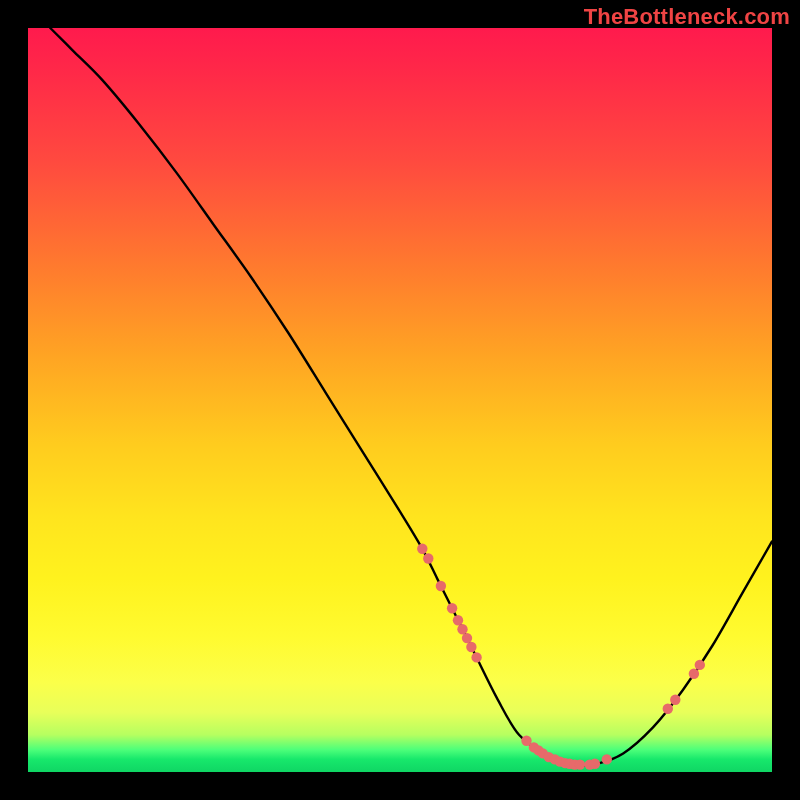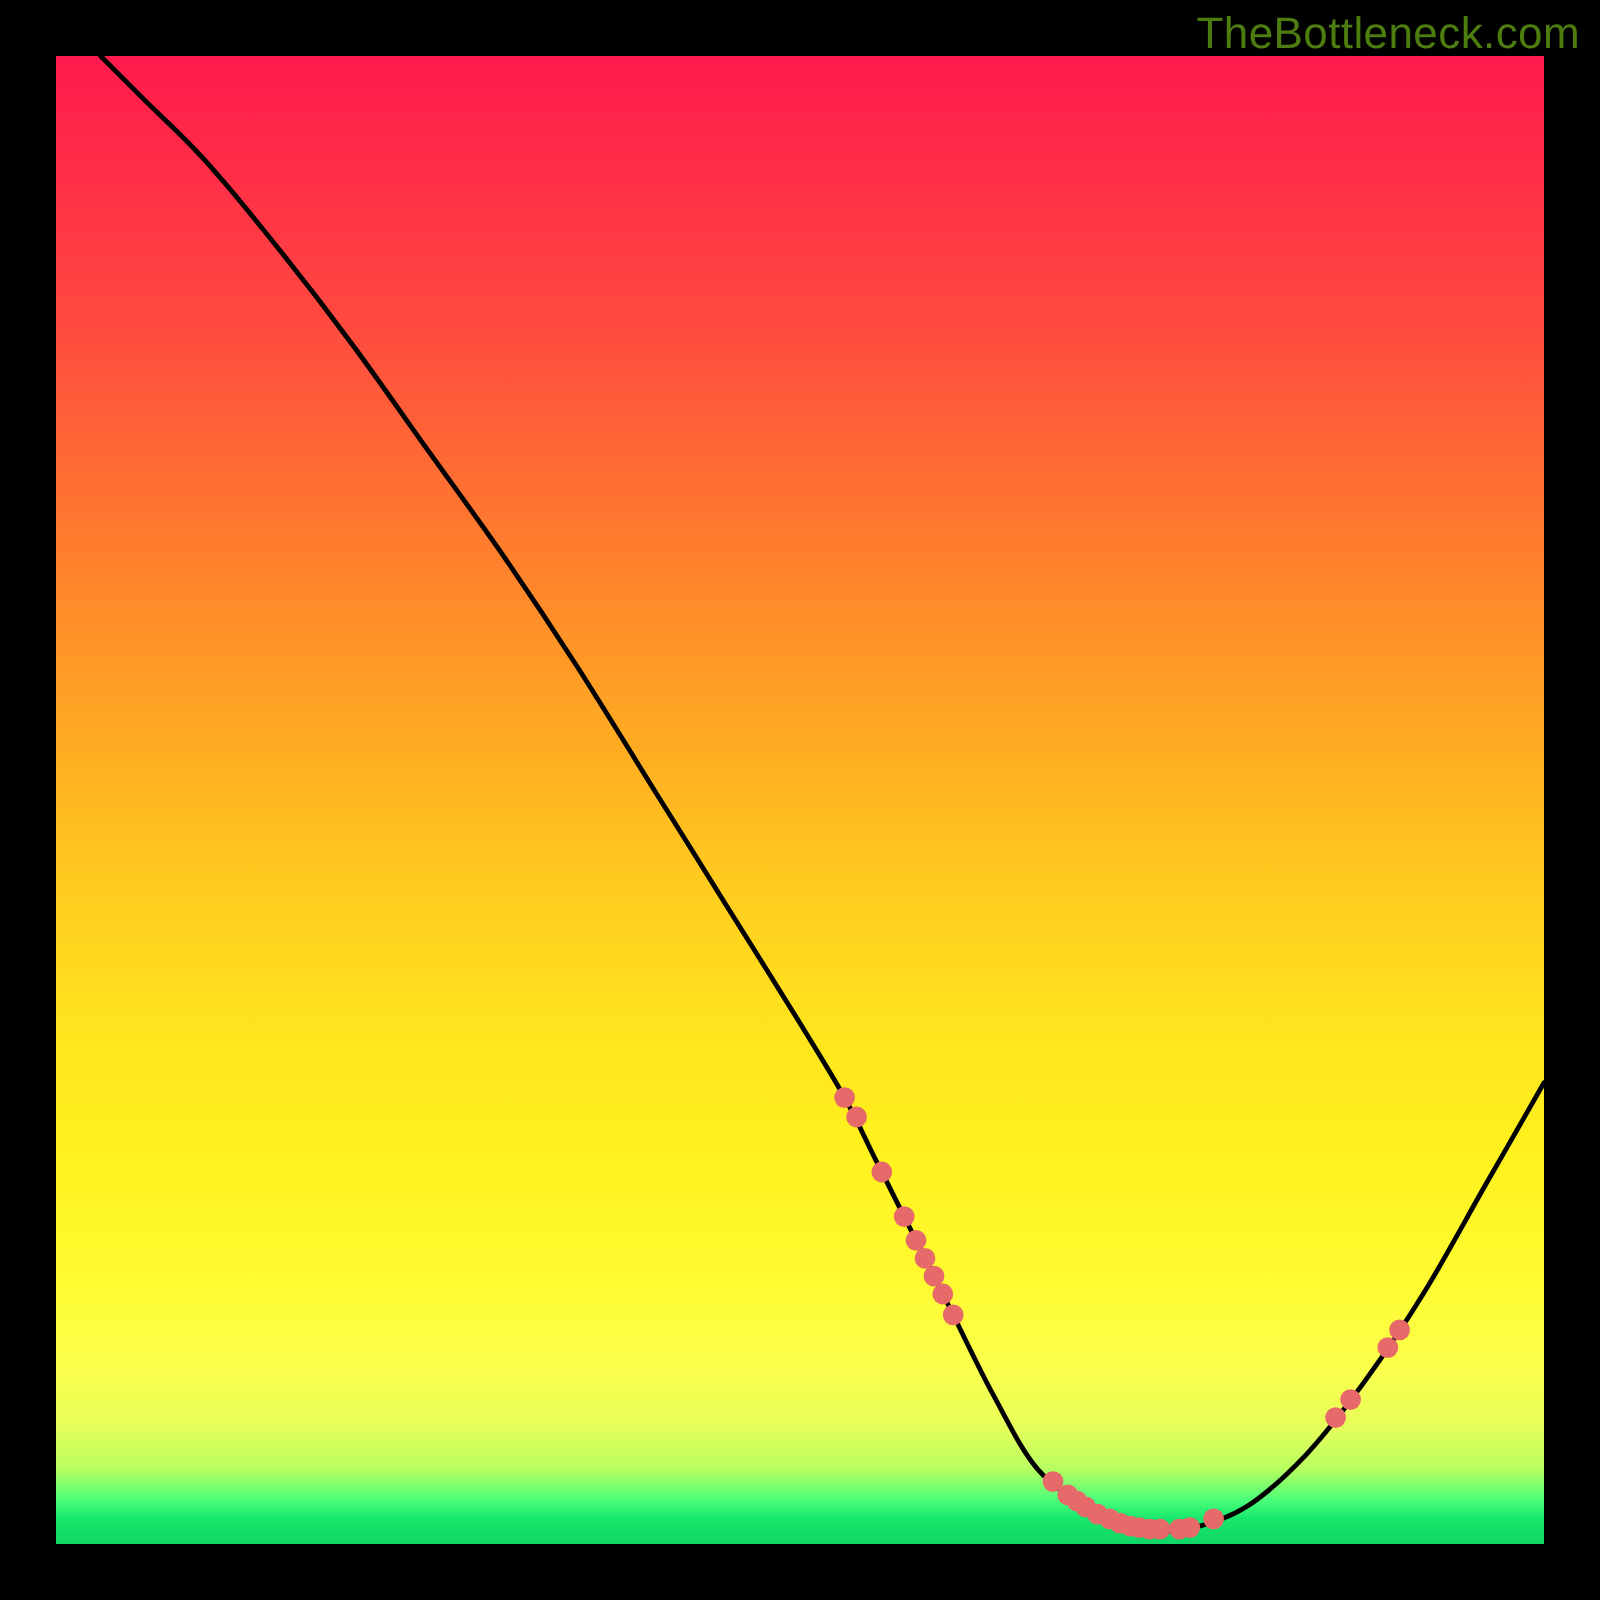--- a/index.html
+++ b/index.html
@@ -14,23 +14,23 @@
   .frame {
     position: relative;
     width: 800px;
     height: 800px;
     background: #000;
   }
   .watermark {
     position: absolute;
     top: 4px;
     right: 10px;
-    color: #4d7c0f;
+    color: #ef4444;
     font-size: 22px;
-    font-weight: normal;
+    font-weight: bold;
     letter-spacing: 0.2px;
     z-index: 10;
   }
   .plot-area {
     position: absolute;
     left: 28px;
     top: 28px;
     width: 744px;   
     height: 744px;
     

